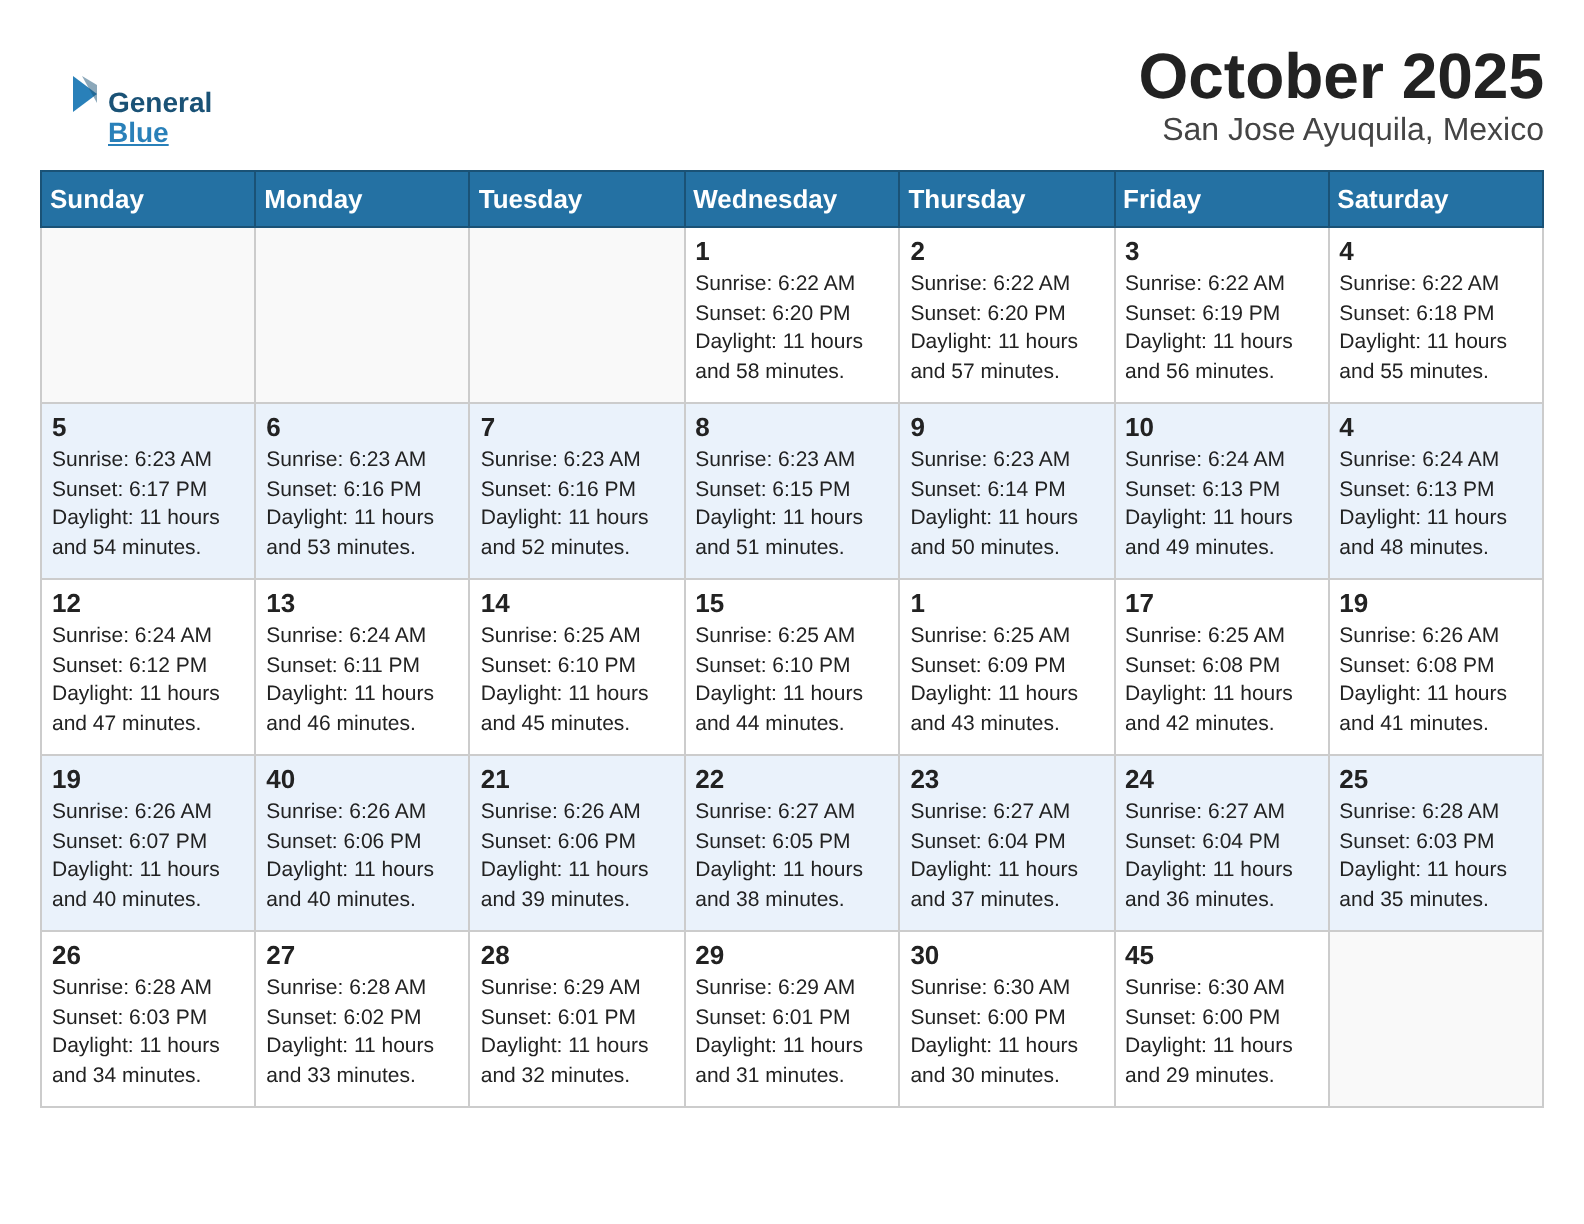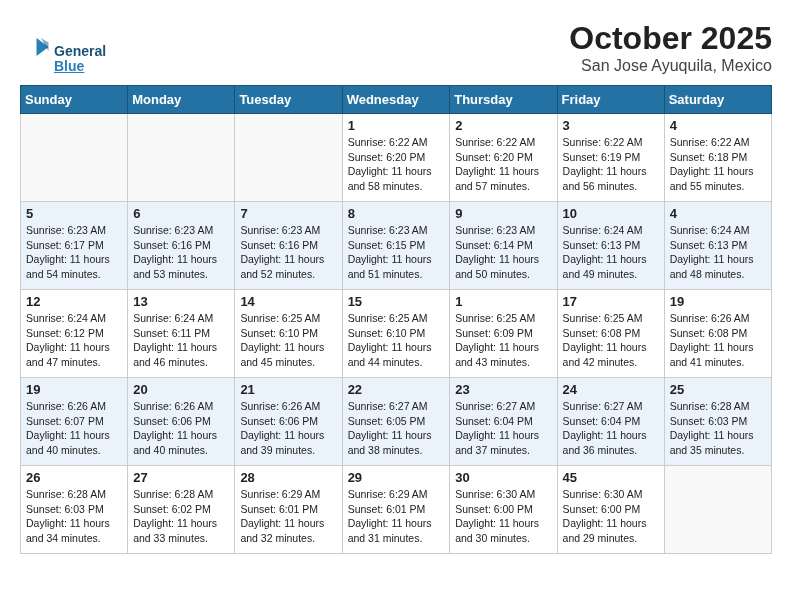--- a/index.html
+++ b/index.html
@@ -256,21 +256,21 @@
       </tr>
       <tr class="row-alt">
         <td>
           <span class="day-num">19</span>
           <div class="day-info" style="white-space: pre-line;">Sunrise: 6:26 AM
 Sunset: 6:07 PM
 Daylight: 11 hours
 and 40 minutes.</div>
         </td>
         <td>
-          <span class="day-num">20</span>
+          <span class="day-num">40</span>
           <div class="day-info" style="white-space: pre-line;">Sunrise: 6:26 AM
 Sunset: 6:06 PM
 Daylight: 11 hours
 and 40 minutes.</div>
         </td>
         <td>
           <span class="day-num">21</span>
           <div class="day-info" style="white-space: pre-line;">Sunrise: 6:26 AM
 Sunset: 6:06 PM
 Daylight: 11 hours

